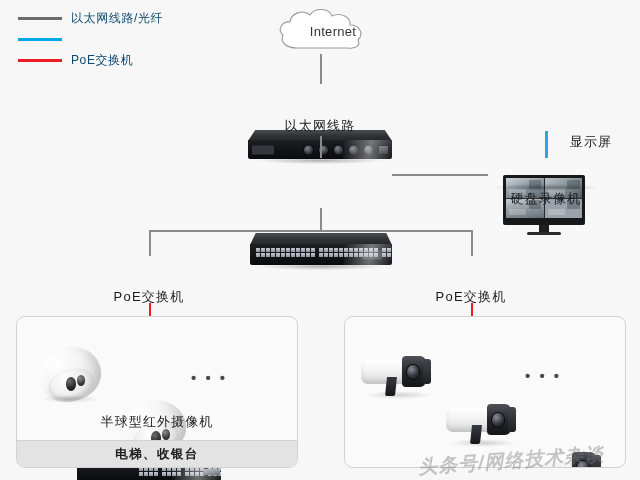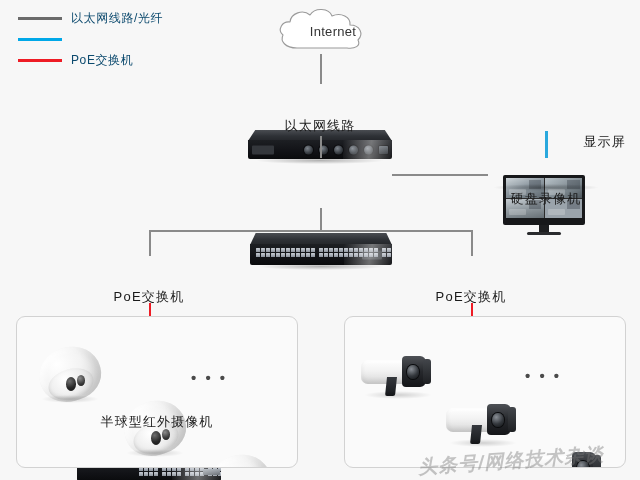--- a/index.html
+++ b/index.html
@@ -370,21 +370,21 @@
       <div class="mon-screen">
         <div class="cell c1"></div>
         <div class="cell c2"></div>
         <div class="cell c3"></div>
         <div class="cell c4"></div>
       </div>
     </div>
     <div class="mon-stand-neck" style="left:36px;top:50px;width:10px;height:7px;"></div>
     <div class="mon-stand-base" style="left:24px;top:57px;width:34px;height:3px;"></div>
   </div>
-  <div class="abs dev-label" style="left:556px;top:133px;width:70px;text-align:right;">显示屏</div>
+  <div class="abs dev-label" style="left:556px;top:133px;width:70px;text-align:center;">显示屏</div>
 
   <div class="abs wire-cyan-v" style="left:545px;top:131px;height:27px;"></div>
 
   <div class="abs nvr" style="left:488px;top:158px;width:116px;height:26px;">
     <div class="gloss"></div>
     <div class="seam"></div>
     <div class="nvr-logo" style="top:16px;"></div>
     <div class="led" style="left:44px;top:20px;"></div>
     <div class="led" style="left:52px;top:20px;"></div>
   </div>
@@ -493,20 +493,21 @@
           <div class="ir"></div>
         <div class="cam-shadow"></div>
       </div>
       <div class="abs dots" style="left:174px;top:52px;">• • •</div>
       <div class="abs dome" style="left:192px;top:30px;width:62px;height:54px;">
         <div class="body"></div>
 
       </div>
 
       <div class="grp-caption" style="top:96px;">半球型红外摄像机</div>
+      <div class="grp-footer" style="height:26px;">电梯、收银台</div>
     </div>
   </div>
 
   <div class="grp" style="left:344px;top:316px;width:282px;height:152px;">
     <div class="grp-body">
       <div class="abs bullet" style="left:16px;top:32px;width:74px;height:48px;">
         <div class="barrel"></div>
           <div class="mount"></div>
           <div class="hood"></div>
         <div class="lens"></div>

